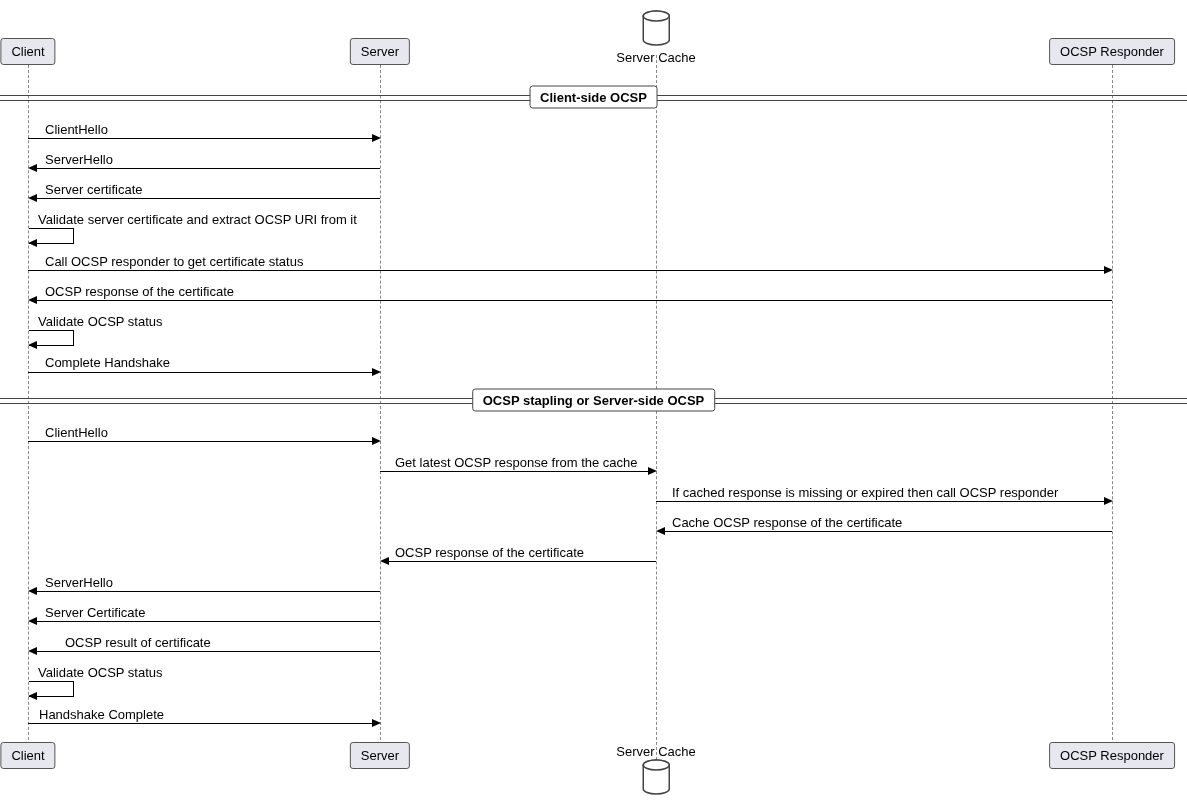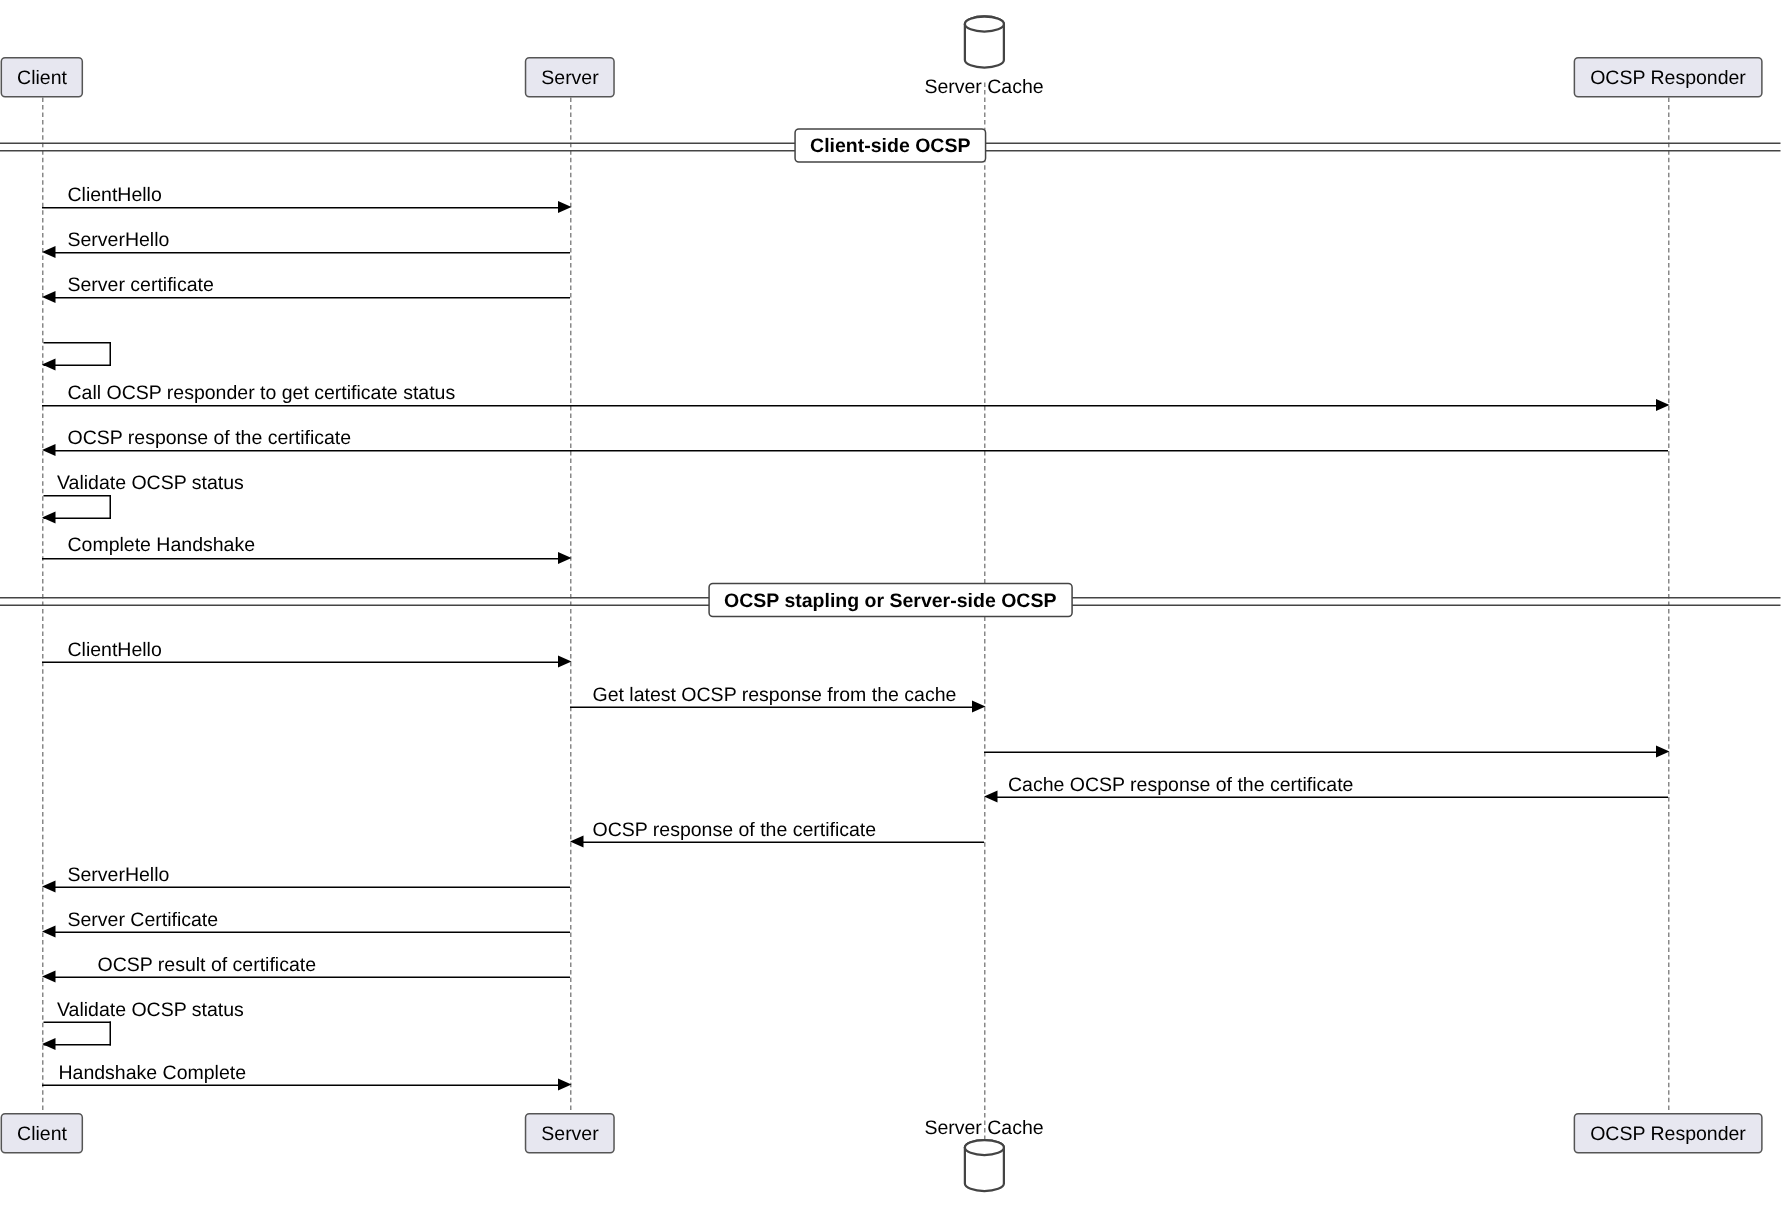--- a/index.html
+++ b/index.html
@@ -117,20 +117,21 @@
   <div class="arrow-head-r" style="left:372px; top:138px;"></div>
 
   <div class="msg-label" style="left:45px; top:152px;">ServerHello</div>
   <div class="arrow-line" style="left:36px; top:168px; width:344px;"></div>
   <div class="arrow-head-l" style="left:28px; top:168px;"></div>
 
   <div class="msg-label" style="left:45px; top:182px;">Server certificate</div>
   <div class="arrow-line" style="left:36px; top:198px; width:344px;"></div>
   <div class="arrow-head-l" style="left:28px; top:198px;"></div>
 
+  <div class="msg-label" style="left:38px; top:212px;">Validate server certificate and extract OCSP URI from it</div>
   <div class="self-box" style="left:29px; top:228px; width:44px; height:14px;"></div>
   <div class="arrow-head-l" style="left:28px; top:243px;"></div>
 
   <div class="msg-label" style="left:45px; top:254px;">Call OCSP responder to get certificate status</div>
   <div class="arrow-line" style="left:28px; top:270px; width:1076px;"></div>
   <div class="arrow-head-r" style="left:1104px; top:270px;"></div>
 
   <div class="msg-label" style="left:45px; top:284px;">OCSP response of the certificate</div>
   <div class="arrow-line" style="left:36px; top:300px; width:1076px;"></div>
   <div class="arrow-head-l" style="left:28px; top:300px;"></div>
@@ -147,20 +148,21 @@
   <div class="divider-label" style="top:400px;">OCSP stapling or Server-side OCSP</div>
 
   <div class="msg-label" style="left:45px; top:425px;">ClientHello</div>
   <div class="arrow-line" style="left:28px; top:441px; width:344px;"></div>
   <div class="arrow-head-r" style="left:372px; top:441px;"></div>
 
   <div class="msg-label" style="left:395px; top:455px;">Get latest OCSP response from the cache</div>
   <div class="arrow-line" style="left:380px; top:471px; width:268px;"></div>
   <div class="arrow-head-r" style="left:648px; top:471px;"></div>
 
+  <div class="msg-label" style="left:672px; top:485px;">If cached response is missing or expired then call OCSP responder</div>
   <div class="arrow-line" style="left:656px; top:501px; width:448px;"></div>
   <div class="arrow-head-r" style="left:1104px; top:501px;"></div>
 
   <div class="msg-label" style="left:672px; top:515px;">Cache OCSP response of the certificate</div>
   <div class="arrow-line" style="left:664px; top:531px; width:448px;"></div>
   <div class="arrow-head-l" style="left:656px; top:531px;"></div>
 
   <div class="msg-label" style="left:395px; top:545px;">OCSP response of the certificate</div>
   <div class="arrow-line" style="left:388px; top:561px; width:268px;"></div>
   <div class="arrow-head-l" style="left:380px; top:561px;"></div>

